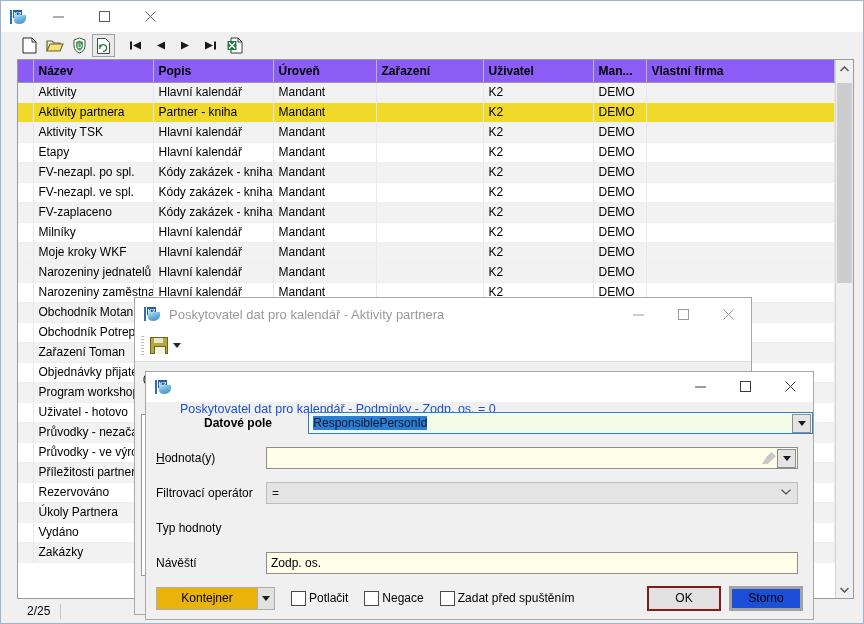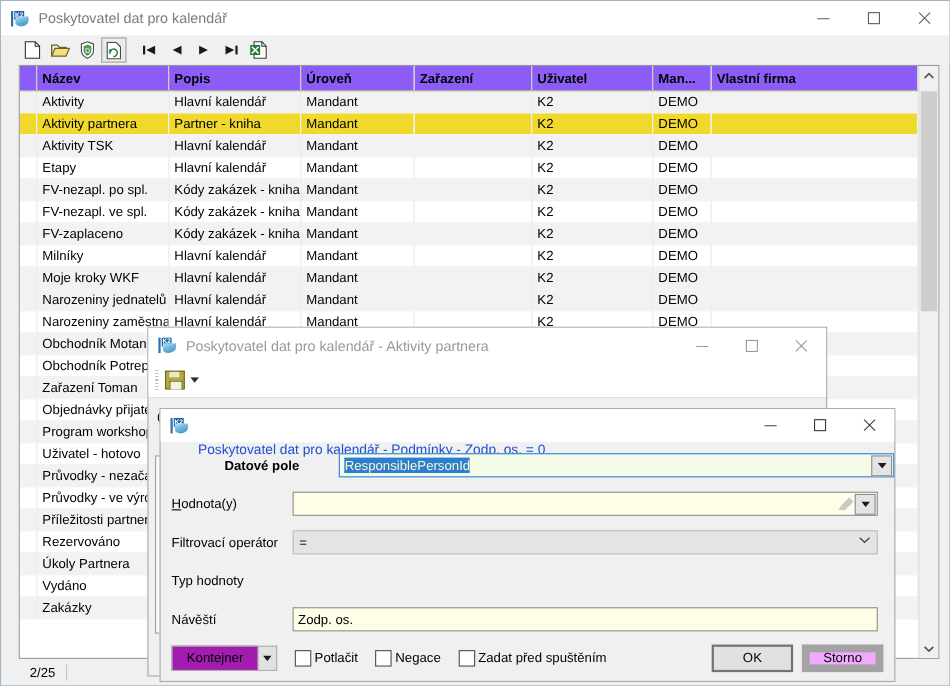--- a/index.html
+++ b/index.html
@@ -100,21 +100,21 @@
     display:flex;align-items:center;padding:0 8px;font-size:12px;box-sizing:border-box;
   }
   .tab.plain{border:0;background:transparent;padding-left:2px;}
   .tab.selected{background:#f5f5f5;}
   .dlg2-body{
     position:absolute;left:6px;right:6px;top:116px;bottom:38px;
     background:#fff;border:1px solid #9a9a9a;
   }
   .dlg2-footer{position:absolute;right:8px;bottom:8px;display:flex;gap:8px;}
   .btn{
-    min-width:78px;height:25px;border:7px solid #a3a3a3;background:#f0abfc;
+    min-width:78px;height:25px;border:3px solid #a3a3a3;background:#1d4ed8;
     font-size:12px;display:flex;align-items:center;justify-content:center;
     box-sizing:border-box;
   }
   .btn.default{border:2px solid #0078d7;background:#e1e1e1;}
   
   .dlg3{
     position:absolute;left:145px;top:371px;width:669px;height:249px;
     background:#f0f0f0;border:1px solid #a8a8a8;box-sizing:border-box;
   }
   .dlg3 .titlebar{height:30px;background:#fff;}
@@ -126,21 +126,21 @@
   .flabel.bold{font-weight:bold;margin-left:48px;}
   .flabel u{text-decoration:underline;}
   .fctl{position:relative;width:532px;height:22px;box-sizing:border-box;}
   .inp{
     width:100%;height:22px;border:1px solid #8d8d8d;background:#fdfde8;
     box-sizing:border-box;font-size:12px;padding:2px 22px 2px 4px;color:#000;
     font-family:inherit;display:flex;align-items:center;
   }
   .inp.focus{border:1px solid #2a7fd4;background:#f4fbe8;}
   .inp.plainpad{padding-right:4px;}
-  .sel-text{background:#2a7fd4;color:#fef9c3;}
+  .sel-text{background:#2a7fd4;color:#0f172a;}
   .disabled-combo{
     width:100%;height:22px;border:1px solid #bdbdbd;background:#e4e4e4;
     box-sizing:border-box;font-size:12px;padding:2px 22px 2px 5px;color:#1a1a1a;
     display:flex;align-items:center;
   }
   .btn-arrow{
     position:absolute;right:2px;top:2px;width:17px;height:17px;border:1px solid #8d8d8d;
     background:#e4e4e4;display:flex;align-items:center;justify-content:center;font-size:8px;
   }
   .flat-chev{
@@ -149,45 +149,44 @@
   .mask-ico{
     position:absolute;right:22px;top:4px;width:14px;height:13px;
     background:linear-gradient(135deg,#fdfde8 0 40%,#c9c9c9 40% 100%);
     clip-path:polygon(0 100%,60% 0,100% 40%,40% 100%);
   }
   .dlg3-footer{
     position:absolute;left:0;right:0;bottom:0;height:42px;display:flex;align-items:center;
     padding:0 10px;box-sizing:border-box;
   }
   .combo-small{
-    width:79px;height:23px;border:1px solid #adadad;background:#a21caf;
+    width:102px;height:23px;border:1px solid #adadad;background:#eab308;
     display:flex;align-items:center;justify-content:center;font-size:12px;box-sizing:border-box;
   }
   .combo-small-arrow{
     width:17px;height:23px;border:1px solid #adadad;border-left:0;background:#e1e1e1;
     display:flex;align-items:center;justify-content:center;font-size:8px;box-sizing:border-box;
   }
   .cb{display:flex;align-items:center;margin-left:16px;font-size:12px;}
   .cb .box{width:13px;height:13px;border:1px solid #4a4a4a;background:#fff;margin-right:3px;}
   .spacer{flex:1 1 auto;}
   .dlg3-footer .btn{min-width:74px;height:25px;}
-  .dlg3-footer .btn.default{border:2px solid #737373;}
+  .dlg3-footer .btn.default{border:2px solid #7f1d1d;}
 </style>
 </head>
 <body>
 
 <div class="app-window">
 
   <div class="titlebar">
     <div class="k2-ico">
       <div class="bar"></div>
         <div class="sq">K2</div>
         <div class="wave"></div>
     </div>
-    <div class="title-text">Poskytovatel dat pro kalendář</div>
     <div class="wbtns">
       <div class="wbtn">
         <svg width="13" height="11" viewBox="0 0 13 11">
             <line x1="1" y1="6" x2="12" y2="6" stroke="#5d5d5d" stroke-width="1"></line>
           </svg>
       </div>
       <div class="wbtn">
         <svg width="13" height="13" viewBox="0 0 13 13">
             <rect x="1.5" y="1.5" width="10" height="10" fill="none" stroke="#5d5d5d" stroke-width="1"></rect>
           </svg>

